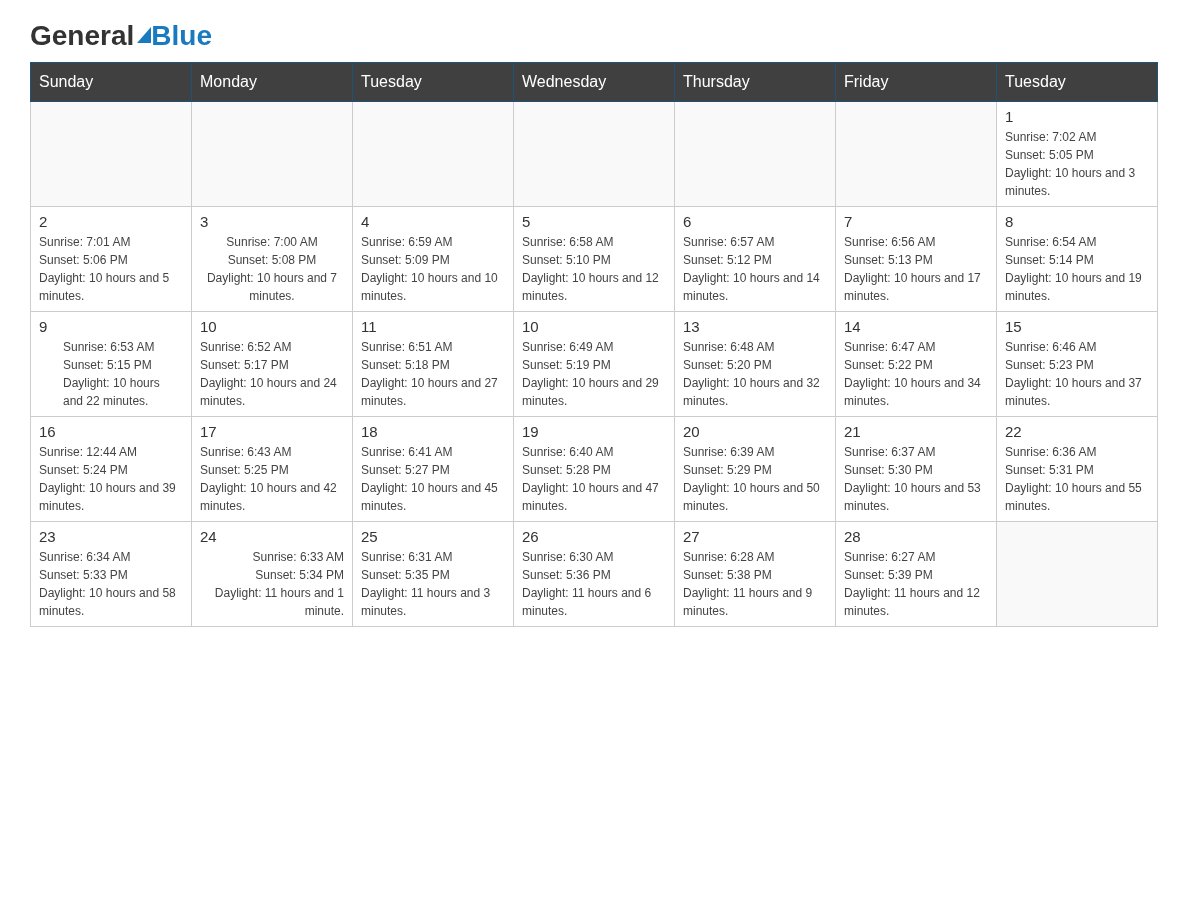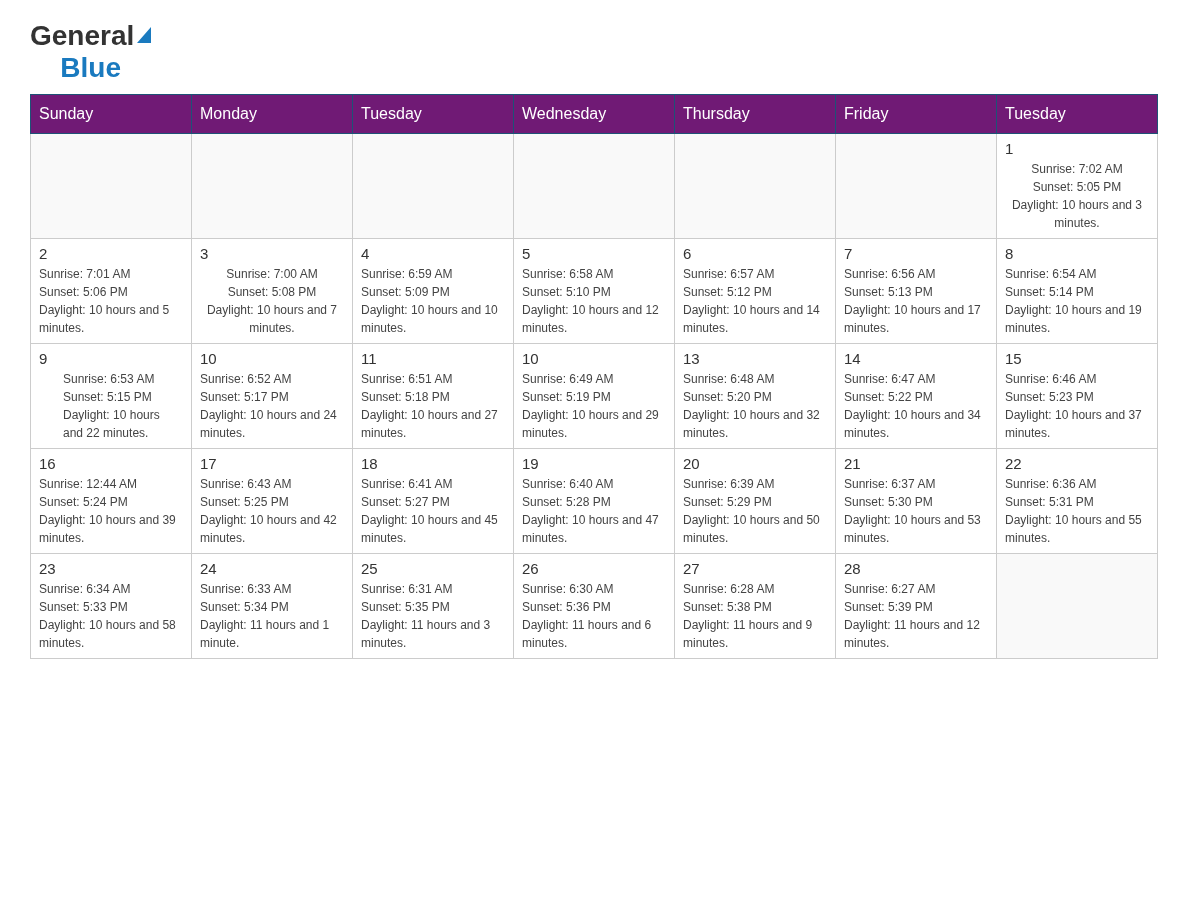--- a/index.html
+++ b/index.html
@@ -11,21 +11,20 @@
       min-height: 918px;
     }
     .header {
       display: flex;
       justify-content: space-between;
       align-items: flex-start;
       margin-bottom: 10px;
     }
     .logo {
       display: flex;
-      flex-direction: column;
       align-items: center;
     }
     .title-block {
       text-align: right;
     }
     .title-block h1 {
       font-size: 52px;
       font-weight: bold;
       color: #222;
       line-height: 1.1;
@@ -35,21 +34,21 @@
       font-weight: normal;
       color: #444;
       margin-top: 4px;
     }
     .calendar {
       width: 100%;
       border-collapse: collapse;
       margin-top: 10px;
     }
     .calendar thead tr th {
-      background-color: #701a75;
+      background-color: #404040;
       color: #fff;
       font-size: 16px;
       font-weight: normal;
       padding: 10px 8px;
       text-align: left;
       border: 1px solid #1e5276;
     }
     .calendar tbody tr td {
       border: 1px solid #ccc;
       vertical-align: top;
@@ -126,21 +125,21 @@
   <tbody id="calendar-body">
   <tr>
         <td class="empty"></td>
         <td class="empty"></td>
         <td class="empty"></td>
         <td class="empty"></td>
         <td class="empty"></td>
         <td class="empty"></td>
         <td>
           <span class="day-number">1</span>
-          <div class="day-info" style="white-space: pre-line; text-align: center;">Sunrise: 7:02 AM
+          <div class="day-info" style="white-space: pre-line;">Sunrise: 7:02 AM
 Sunset: 5:05 PM
 Daylight: 10 hours and 3 minutes.</div>
         </td>
       </tr>
       <tr>
         <td>
           <span class="day-number">2</span>
           <div class="day-info" style="white-space: pre-line;">Sunrise: 7:01 AM
 Sunset: 5:06 PM
 Daylight: 10 hours and 5 minutes.</div>
@@ -272,21 +271,21 @@
       </tr>
       <tr>
         <td>
           <span class="day-number">23</span>
           <div class="day-info" style="white-space: pre-line;">Sunrise: 6:34 AM
 Sunset: 5:33 PM
 Daylight: 10 hours and 58 minutes.</div>
         </td>
         <td>
           <span class="day-number">24</span>
-          <div class="day-info" style="white-space: pre-line;">Sunrise: 6:33 AM
+          <div class="day-info" style="white-space: pre-line; text-align: right;">Sunrise: 6:33 AM
 Sunset: 5:34 PM
 Daylight: 11 hours and 1 minute.</div>
         </td>
         <td>
           <span class="day-number">25</span>
           <div class="day-info" style="white-space: pre-line;">Sunrise: 6:31 AM
 Sunset: 5:35 PM
 Daylight: 11 hours and 3 minutes.</div>
         </td>
         <td>

